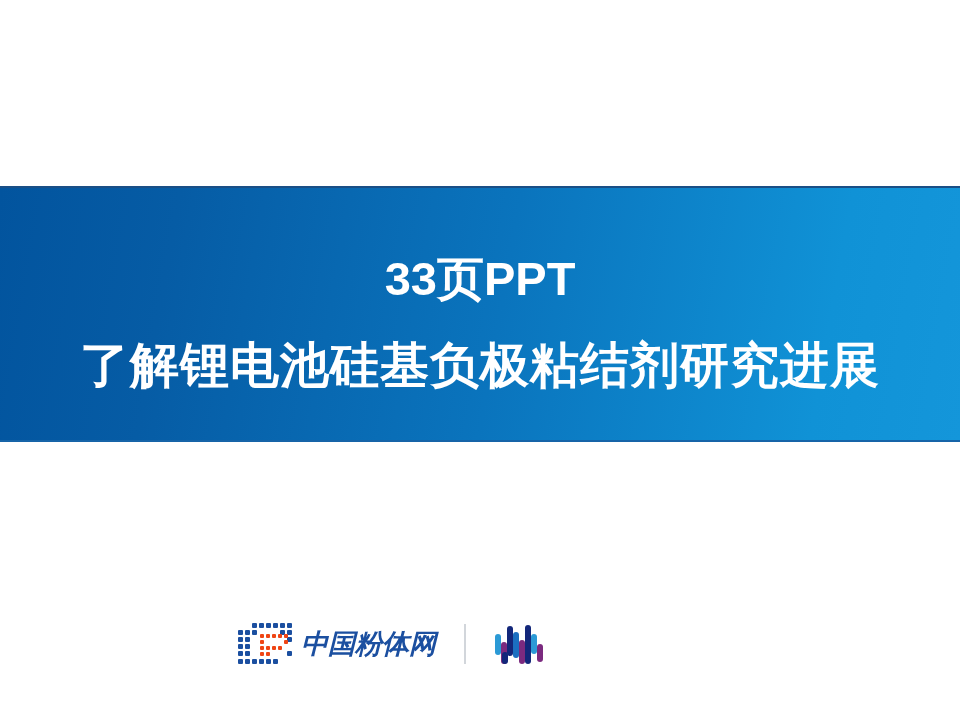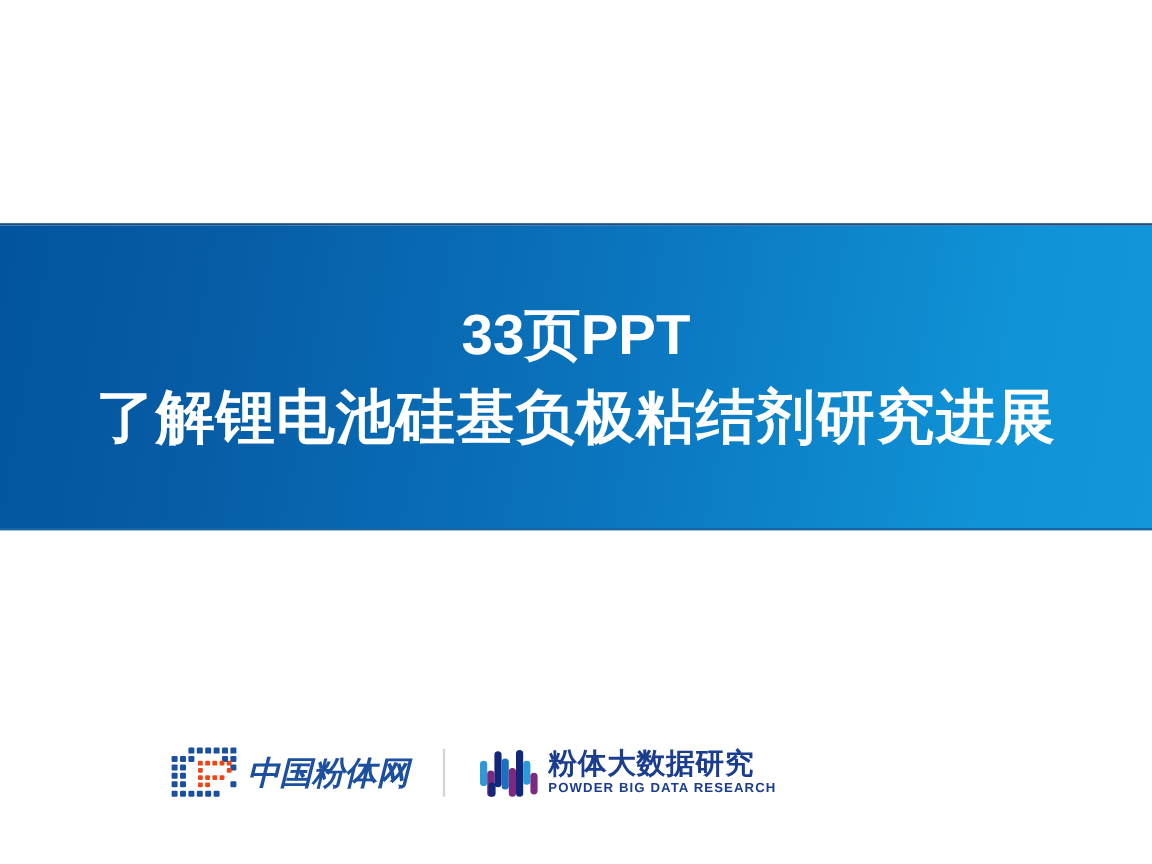--- a/index.html
+++ b/index.html
@@ -41,21 +41,21 @@
     align-items: center;
     justify-content: center;
   }
 
   .title-line-1 {
     color: #ffffff;
     font-size: 47px;
     font-weight: 700;
     letter-spacing: 0px;
     line-height: 1.0;
-    margin: 0;
+    margin: 17px;
     padding: 0 0 22px 0;
     white-space: nowrap;
     text-align: center;
   }
 
   .title-line-2 {
     color: #ffffff;
     font-size: 49px;
     font-weight: 700;
     letter-spacing: 1px;
@@ -231,20 +231,16 @@
         <div class="bar" style="left:1px;  top:14px; width:6px;  height:21px; background:#2b9ad6;"></div>
         <div class="bar" style="left:7px;  top:22px; width:6px;  height:22px; background:#7b2a7f;"></div>
         <div class="bar" style="left:13px; top:6px;  width:6px;  height:30px; background:#13277a;"></div>
         <div class="bar" style="left:19px; top:12px; width:6px;  height:26px; background:#1b6fc0;"></div>
         <div class="bar" style="left:25px; top:20px; width:6px;  height:24px; background:#7b2a7f;"></div>
         <div class="bar" style="left:31px; top:5px;  width:6px;  height:39px; background:#13277a;"></div>
         <div class="bar" style="left:37px; top:14px; width:6px;  height:20px; background:#2b9ad6;"></div>
         <div class="bar" style="left:43px; top:24px; width:6px;  height:18px; background:#7b2a7f;"></div>
         <div class="bar" style="left:8px;  top:32px; width:6px;  height:12px; background:#13277a;"></div>
       </div>
-      <div class="logo2-text">
-        <div class="logo2-cn">粉体大数据研究</div>
-        <div class="logo2-en">POWDER BIG DATA RESEARCH</div>
-      </div>
     </div>
 
   </div>
 </div>
 
 </body></html>

